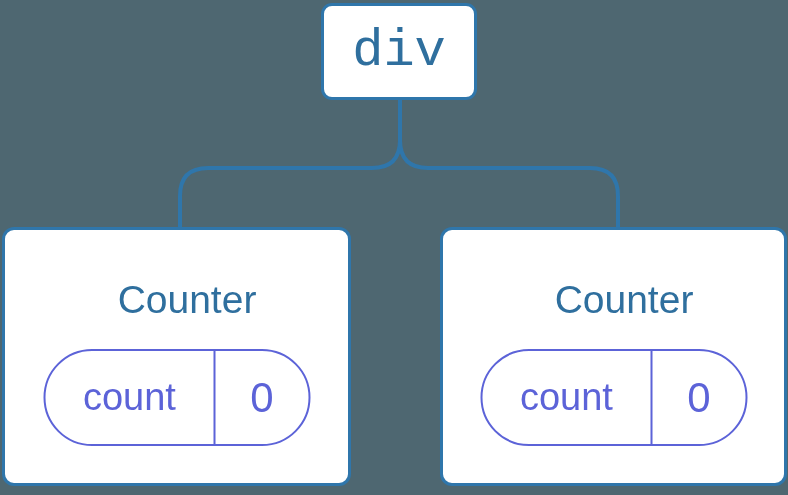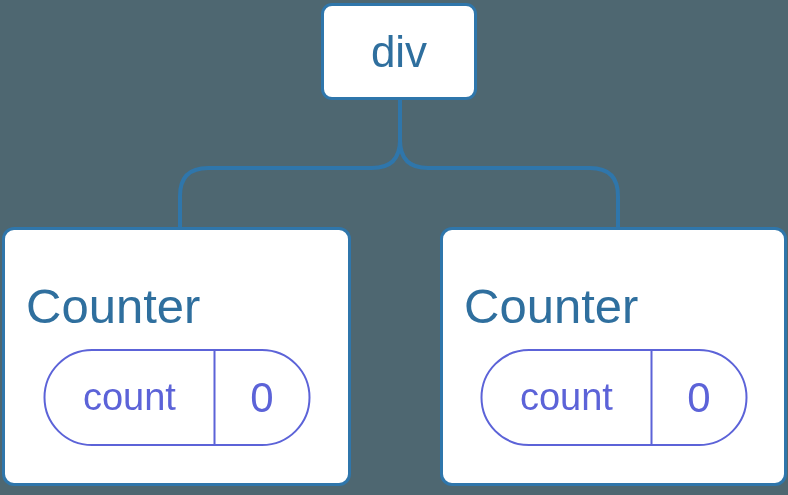--- a/index.html
+++ b/index.html
@@ -36,40 +36,41 @@
     width: 156px; height: 97px;
     background: var(--node-fill);
     border: 3px solid var(--connector-blue);
     border-radius: 11px;
     display: flex;
     align-items: center;
     justify-content: center;
   }
   .root-node-label {
     color: var(--component-text-blue);
-    font-size: 44px;
+    font-size: 52px;
     line-height: 1;
+    font-family: Liberation Mono, monospace;
   }
   .component-card {
     position: absolute;
     top: 227px;
     height: 259px;
     background: var(--node-fill);
     border: 3px solid var(--connector-blue);
     border-radius: 12px;
   }
   .component-card.left  { left: 2px;   width: 349px; }
   .component-card.right { left: 440px; width: 347px; }
   .component-name {
     position: absolute;
     left: 0; top: 48px;
     width: 100%;
-    text-align: left;
+    text-align: center;
     color: var(--component-text-blue);
-    font-size: 49px;
+    font-size: 39px;
     line-height: 1.15;
     padding-left: 21px;
   }
   .state-pill {
     position: absolute;
     left: 50%; top: 119px;
     transform: translateX(-50%);
     width: 267px; height: 97px;
     border: 2px solid var(--state-purple);
     border-radius: 50px;

